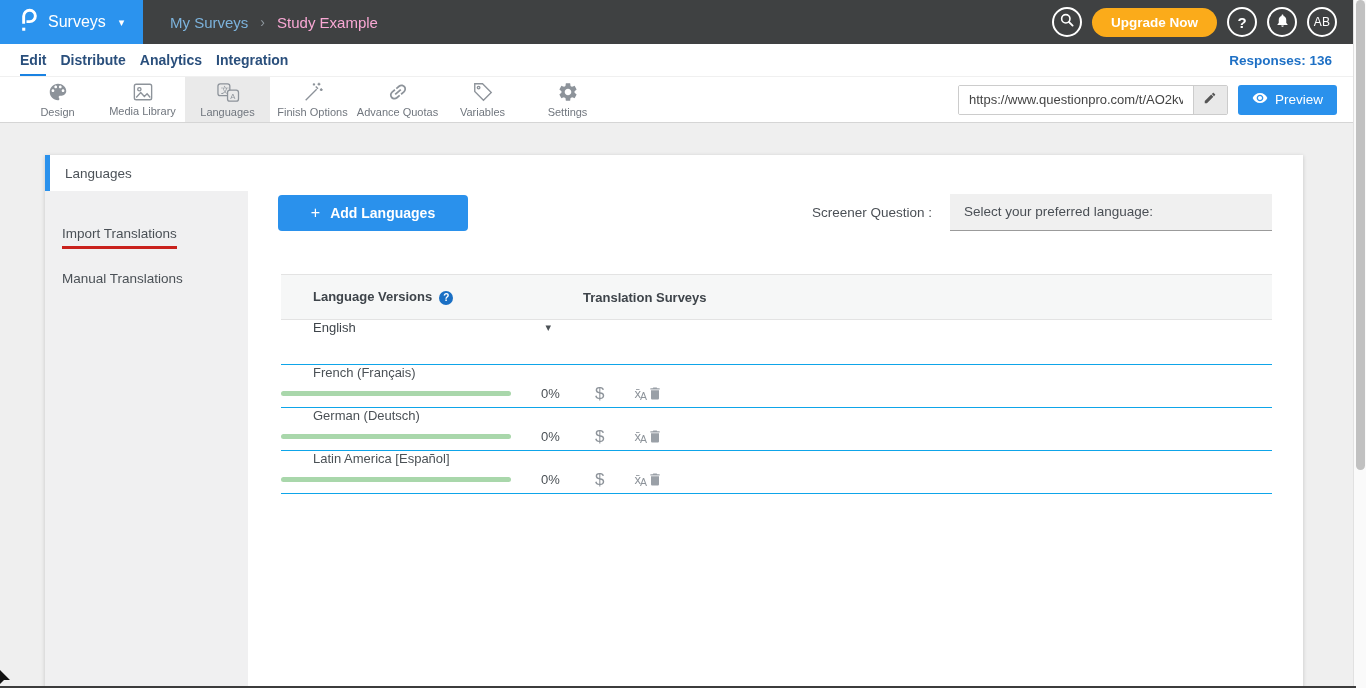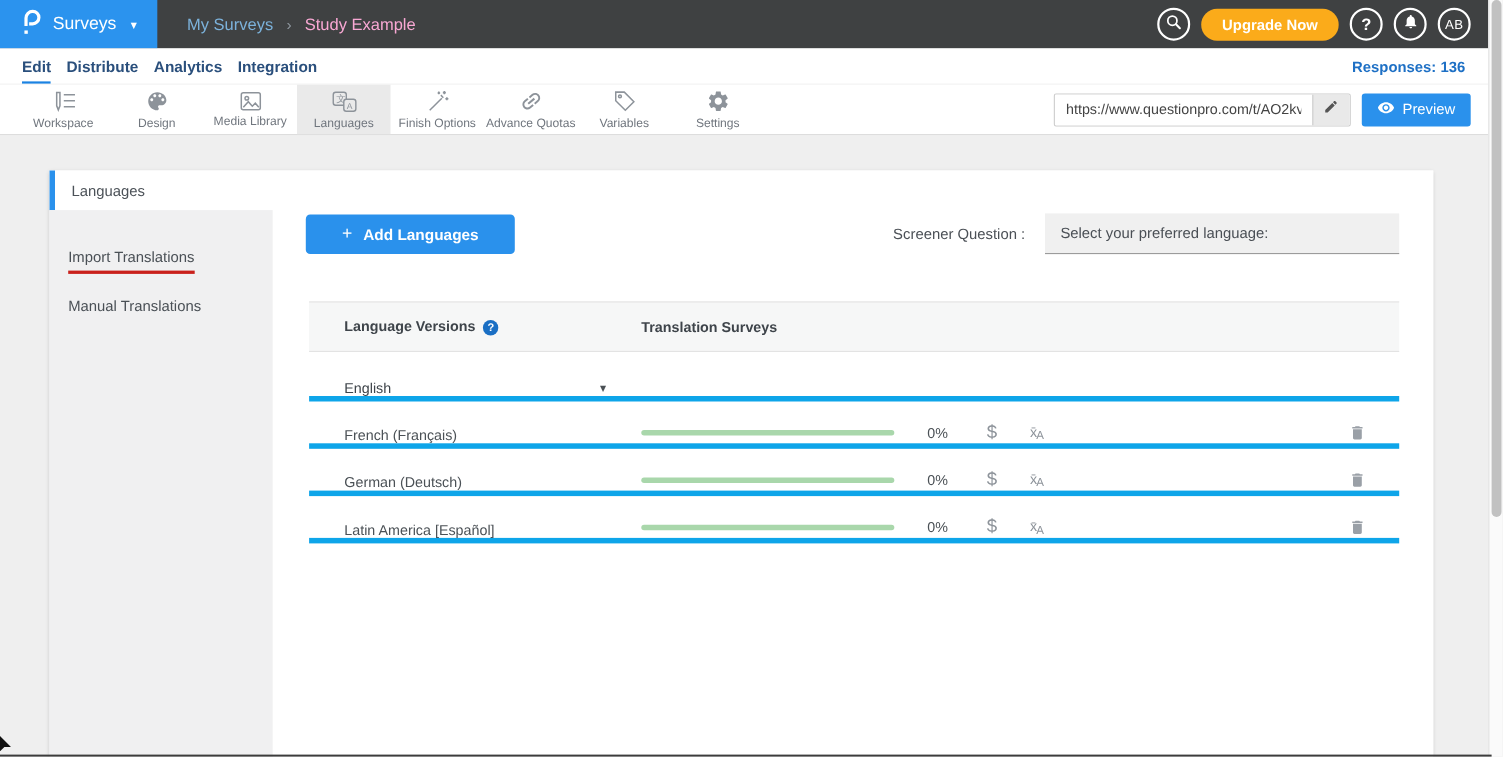--- a/index.html
+++ b/index.html
@@ -64,21 +64,21 @@
   .screener { display:flex; align-items:center;justify-content:space-between; }
   .screener-label { font-size:13.5px; color:#4b5056; margin-right:18px; white-space:nowrap; }
   .screener-select { width:322px; height:37px; background:#f0f0f0; border-bottom:1px solid #9b9b9b; font-size:13.5px; color:#4a4f55; line-height:36px; padding-left:14px; cursor:pointer; overflow:hidden; white-space:nowrap; }
 
   
   .lang-table { margin-top:43px; }
   .t-header { height:46px; background:#f6f7f7; border-top:1px solid #e3e3e3; border-bottom:1px solid #e3e3e3; display:flex; align-items:center; font-size:13px; font-weight:bold; color:#3e444a; }
   .col-name { width:302px; padding-left:32px; padding-right:32px; flex-shrink:0; display:flex; align-items:center; justify-content:space-between; }
   .col-status { flex:1; display:flex; align-items:center; min-width:0; }
   .help-badge { display:inline-flex; width:14px; height:14px; border-radius:50%; background:#1a6fc4; color:#fff; font-size:10px; font-weight:bold; align-items:center; justify-content:center; margin-left:7px; cursor:pointer; }
-  .t-row { height:45px; border-bottom:5px solid #0ea5e9; display:flex; align-items:flex-end; font-size:13px; color:#3e444a; }
+  .t-row { height:45px; border-bottom:1px solid #0ea5e9; display:flex; align-items:flex-start; font-size:13px; color:#3e444a;flex-direction:column; }
   .t-row.lang { height:43px; color:#4b5156; }
   .row-caret { color:#4b5156; font-size:11px; cursor:pointer; }
   .default-actions { margin-left:auto; margin-right:64px; display:flex; align-items:center; gap:24px; color:#8d939a; }
   .default-actions > * { cursor:pointer; }
   .file-badge { width:20px; height:24px; border:1.6px solid #9aa0a6; border-radius:3px; border-top-right-radius:7px; display:flex; align-items:flex-end; justify-content:center; padding-bottom:3px; font-size:6.5px; font-weight:bold; color:#8d939a; letter-spacing:.2px; }
   .progress-track { width:230px; height:5px; border-radius:3px; background:#a9d7ab; flex-shrink:0; }
   .pct { margin-left:30px; width:26px; }
   .dollar { margin-left:28px; font-size:17px; color:#8d939a; cursor:pointer; }
   .tr-icon { margin-left:30px; color:#8d939a; font-size:13px; cursor:pointer; white-space:nowrap; }
   .tr-icon .tr-a { font-size:10.5px; vertical-align:-2px; margin-left:-1px; }
@@ -144,29 +144,20 @@
         <span class="nav-link active">Edit</span>
         <span class="nav-link">Distribute</span>
         <span class="nav-link">Analytics</span>
         <span class="nav-link">Integration</span>
       </div>
       <span class="responses">Responses: 136</span>
     </div>
 
     <div class="toolbar">
 
-      <div class="tool-item">
-        <span class="tool-icon">
-          <svg width="24" height="21" viewBox="0 0 26 22" fill="none" stroke="currentColor" stroke-width="1.5">
-            <path d="M6 2 v13 l1.6 4 1.6-4 V2 z"></path>
-              <path d="M13 4 h11 M13 10 h11 M13 16 h11"></path>
-          </svg>
-        </span>
-        <span class="tool-label">Workspace</span>
-      </div>
 
       <div class="tool-item">
         <span class="tool-icon">
           <svg width="22" height="22" viewBox="0 0 24 24" fill="currentColor">
               <path d="M12 3c-4.97 0-9 4.03-9 9s4.03 9 9 9c.83 0 1.5-.67 1.5-1.5 0-.39-.15-.74-.39-1.01-.23-.26-.38-.61-.38-.99 0-.83.67-1.5 1.5-1.5H16c2.76 0 5-2.24 5-5 0-4.42-4.03-8-9-8zm-5.5 9c-.83 0-1.5-.67-1.5-1.5S5.67 9 6.5 9 8 9.67 8 10.5 7.33 12 6.5 12zm3-4C8.67 8 8 7.33 8 6.5S8.67 5 9.5 5s1.5.67 1.5 1.5S10.33 8 9.5 8zm5 0c-.83 0-1.5-.67-1.5-1.5S13.67 5 14.5 5s1.5.67 1.5 1.5S15.33 8 14.5 8zm3 4c-.83 0-1.5-.67-1.5-1.5S16.67 9 17.5 9s1.5.67 1.5 1.5-.67 1.5-1.5 1.5z"></path>
             </svg>
         </span>
         <span class="tool-label">Design</span>
       </div>
 

